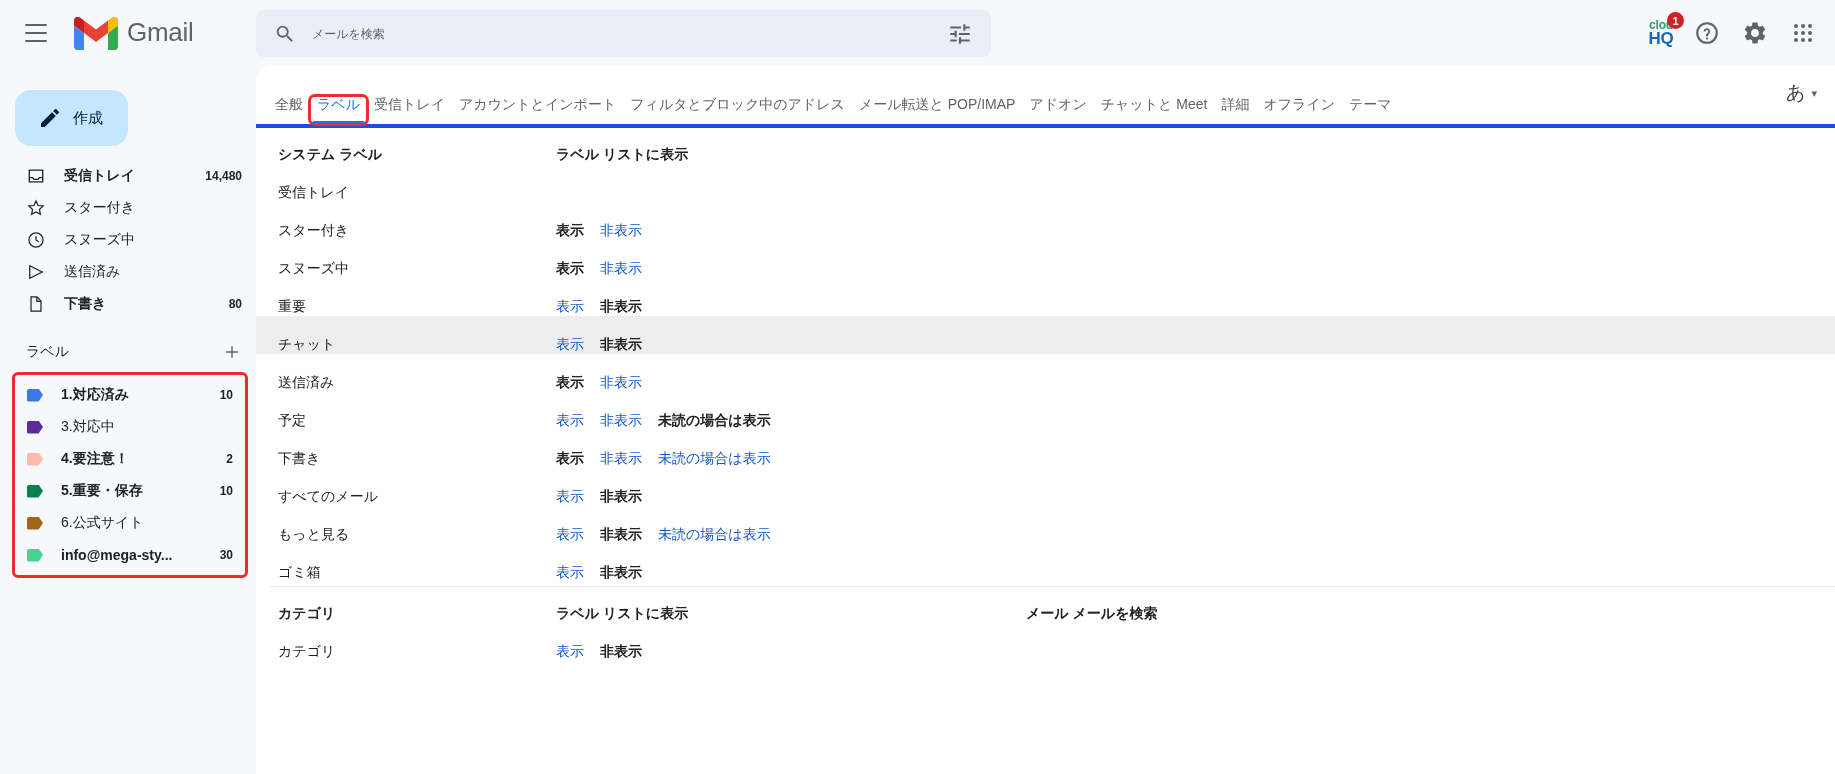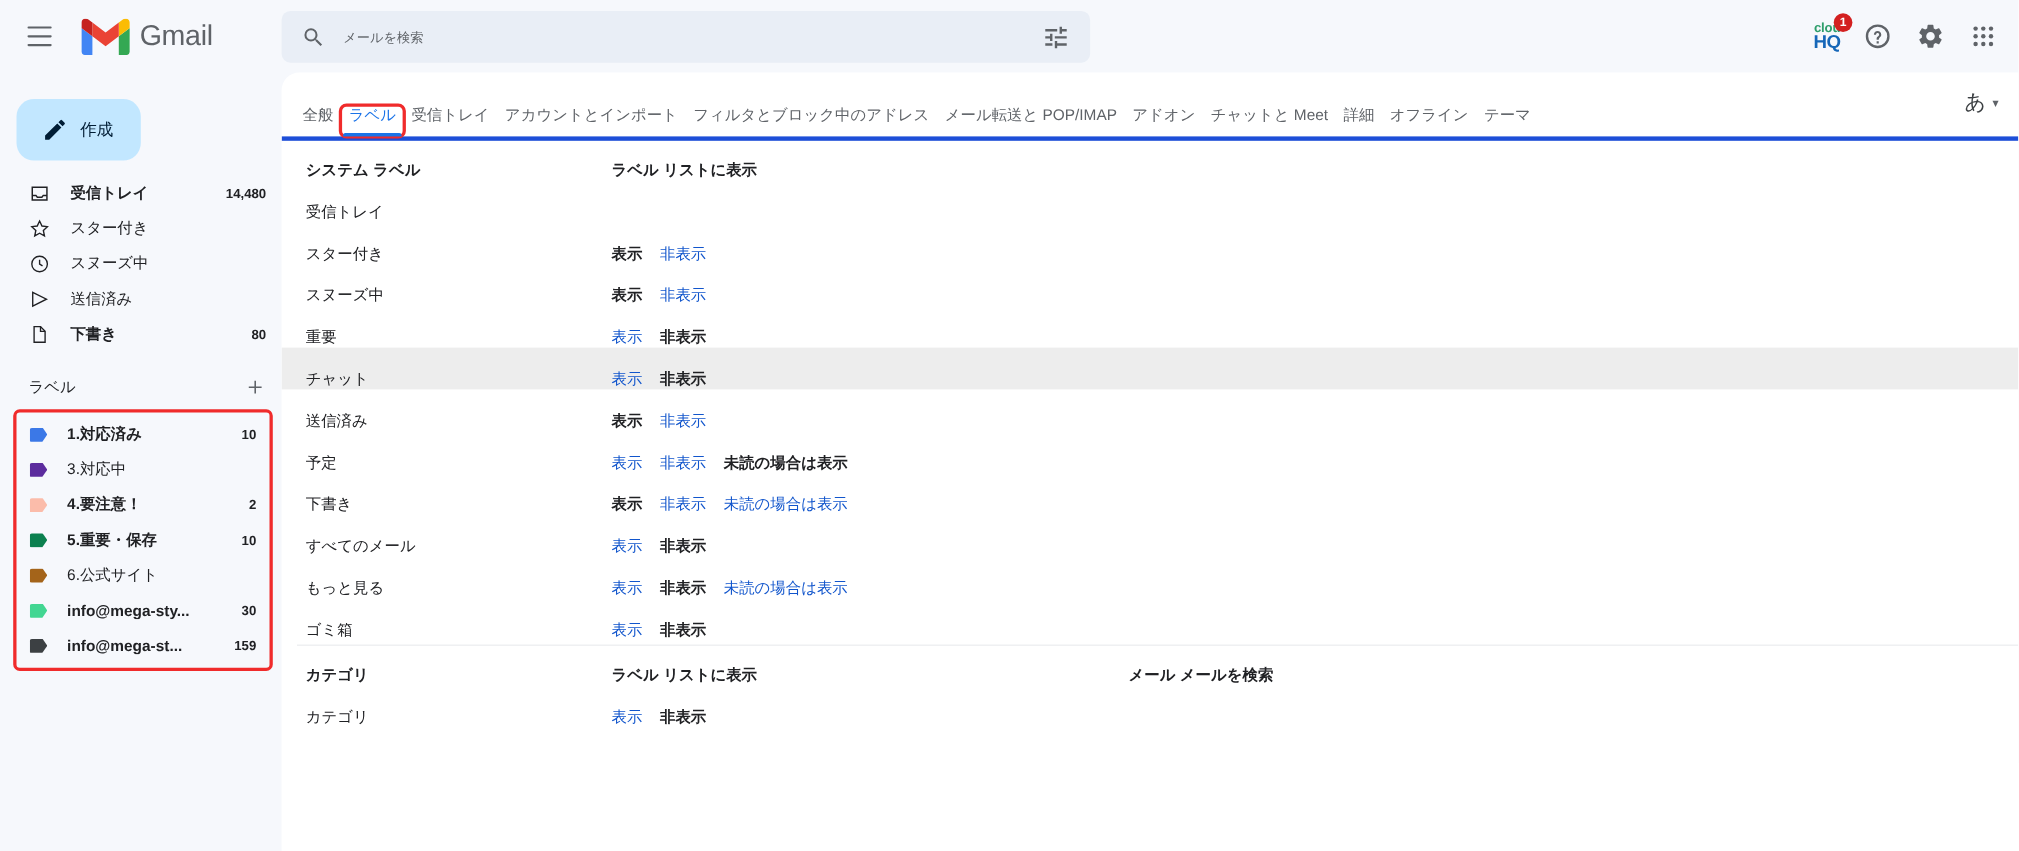--- a/index.html
+++ b/index.html
@@ -320,25 +320,20 @@
         <span class="lbl-name">6.公式サイト</span>
         <span class="lbl-count"></span>
       </div>
 
       <div class="label-item">
         <span class="lbl-chip" style="background:#42d692"></span>
         <span class="lbl-name b">info@mega-sty...</span>
         <span class="lbl-count">30</span>
       </div>
 
-      <div class="label-item">
-        <span class="lbl-chip" style="background:#3c4043"></span>
-        <span class="lbl-name b">info@mega-st...</span>
-        <span class="lbl-count">159</span>
-      </div>
 
     </div>
   </div>
 
   <div class="main">
 
 
     <div class="lang-chip">
       <span>あ</span>
       <span class="lang-caret">▾</span>

